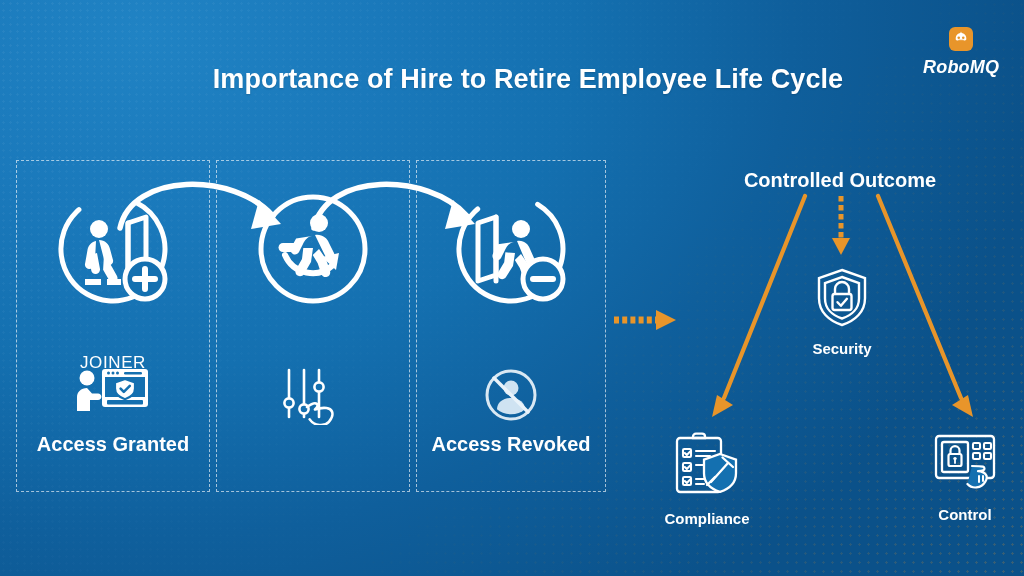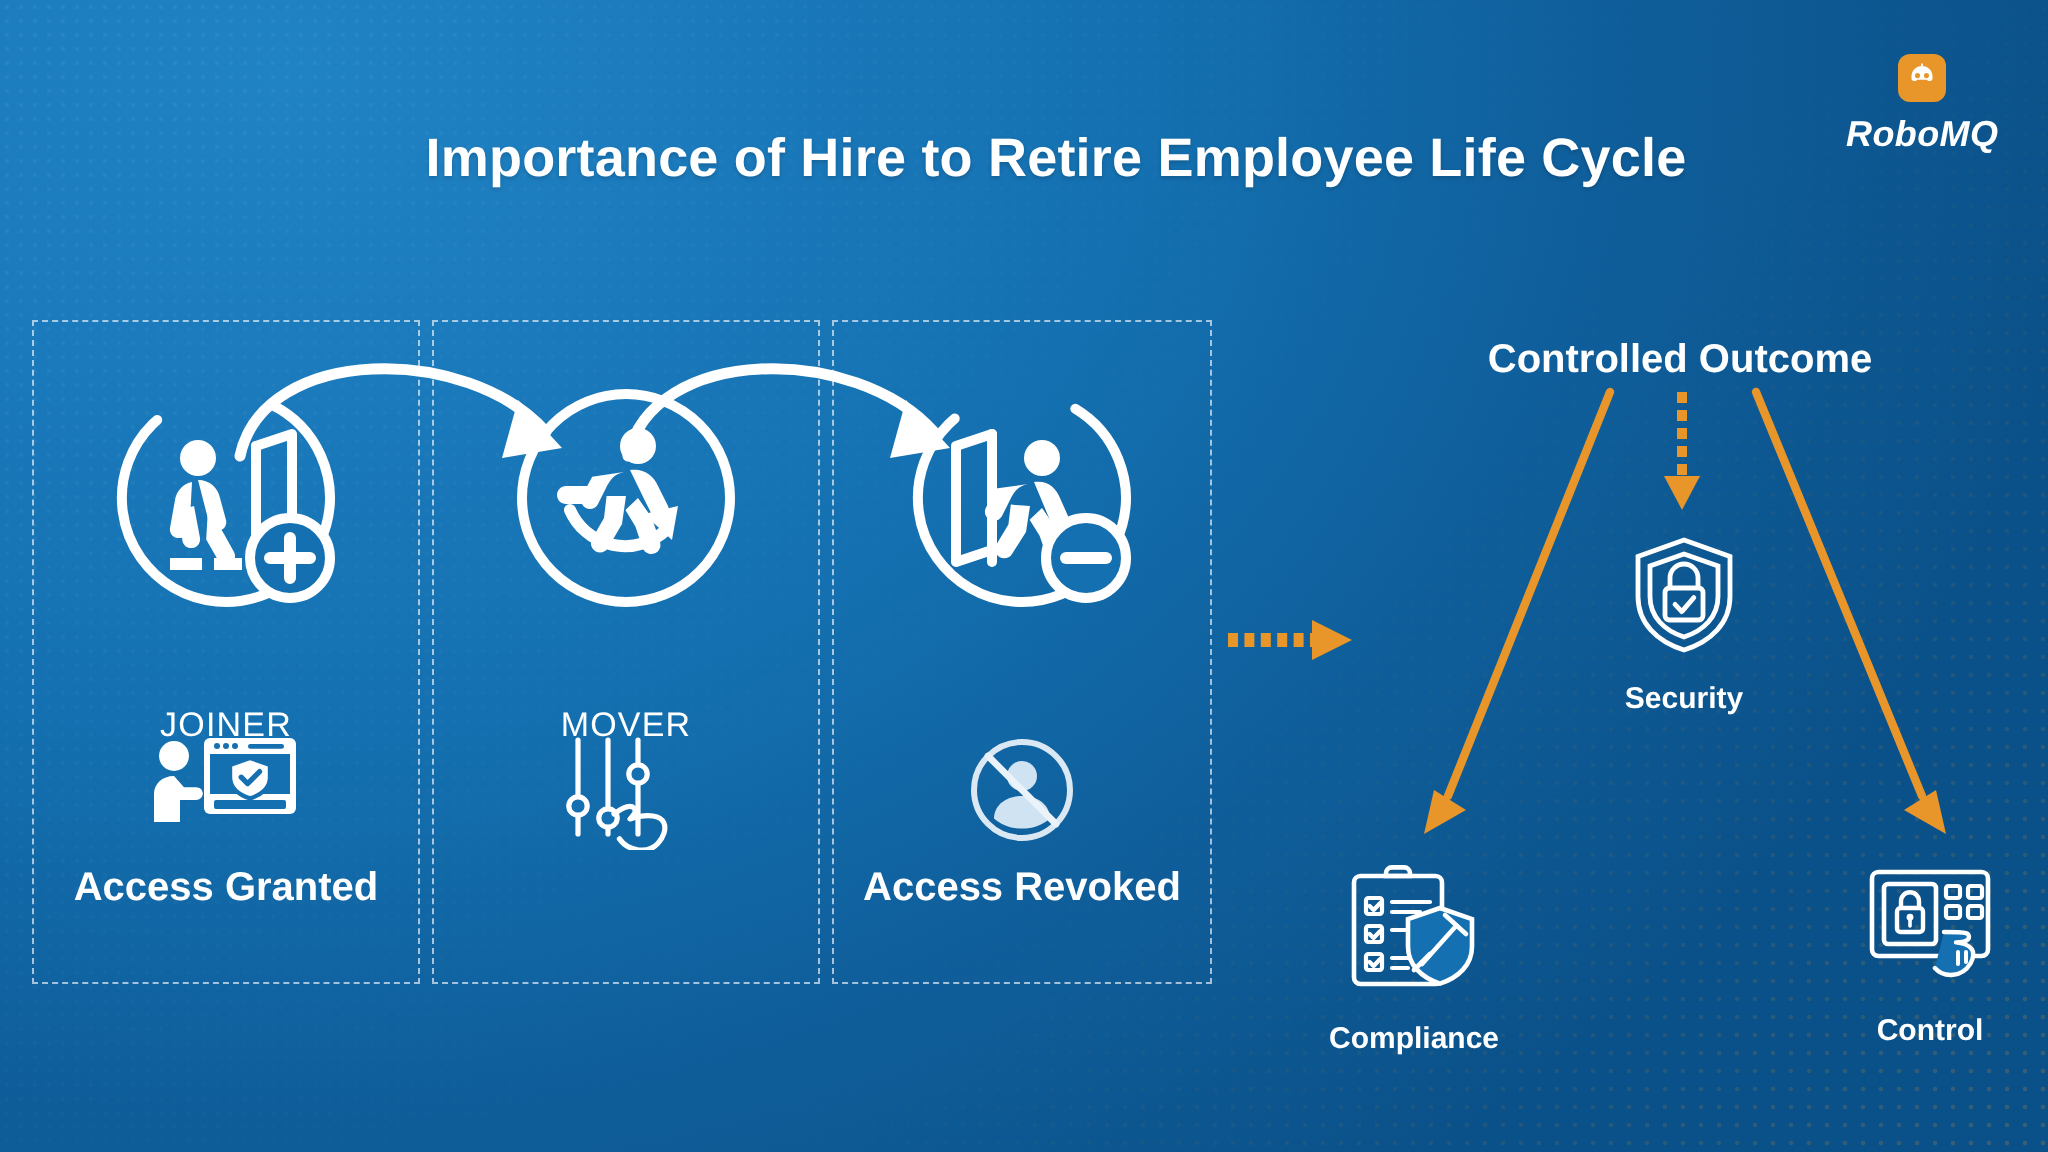--- a/index.html
+++ b/index.html
@@ -210,21 +210,20 @@
           <path d="M66 50 c7-1 12 3 14 8 l5 10 c1.1 2.3.2 5-2.1 6.1-2.3 1.1-5 .2-6.1-2.1l-3.4-6.7" fill="#fff"></path>
           <path d="M63 51 c-5 1-7 4-9 8 l-4 8 c-1.1 2.3-3.9 3.2-6.1 2-2.2-1.2-3-4-1.8-6.2l5-9.4" fill="#fff"></path>
           <path d="M64 63 l-2 14-7 12c-1.3 2.2-4.1 2.9-6.3 1.6-2.2-1.3-2.9-4.1-1.6-6.3l5.9-10.3 1.3-11z" fill="#fff"></path>
           <path d="M70 64 l7 10 4 12c.8 2.4-.5 5-2.9 5.8-2.4.8-5-.5-5.8-2.9l-3.6-10.6-5-8.3z" fill="#fff"></path>
           <path d="M50 67 H34 c-2.5 0-4.5-2-4.5-4.5S31.5 58 34 58h16z" fill="#fff"></path>
 
           <path d="M36 70 a30 30 0 0 0 48 10" fill="none" stroke="#fff" stroke-width="6" stroke-linecap="round"></path>
           <path d="M73 72 l17-4 -3 17z" fill="#fff"></path>
         </svg>
       </span>
-      <div class="stage-label role-label">MOVER</div>
 
       <span class="access-icon">
         <svg width="68" height="58" viewBox="0 0 68 58" aria-hidden="true">
           <g stroke="#fff" stroke-width="2.6" fill="none" stroke-linecap="round">
             <line x1="10" y1="3" x2="10" y2="50"></line>
             <line x1="25" y1="3" x2="25" y2="50"></line>
             <line x1="40" y1="3" x2="40" y2="50"></line>
           </g>
           <circle cx="10" cy="36" r="4.6" fill="#1470b0" stroke="#fff" stroke-width="2.6"></circle>
           <circle cx="25" cy="42" r="4.6" fill="#1470b0" stroke="#fff" stroke-width="2.6"></circle>

